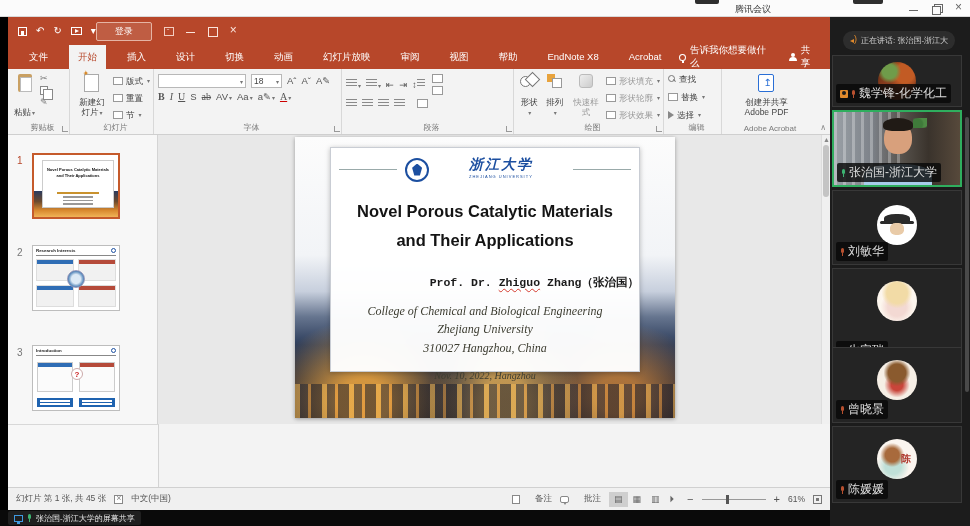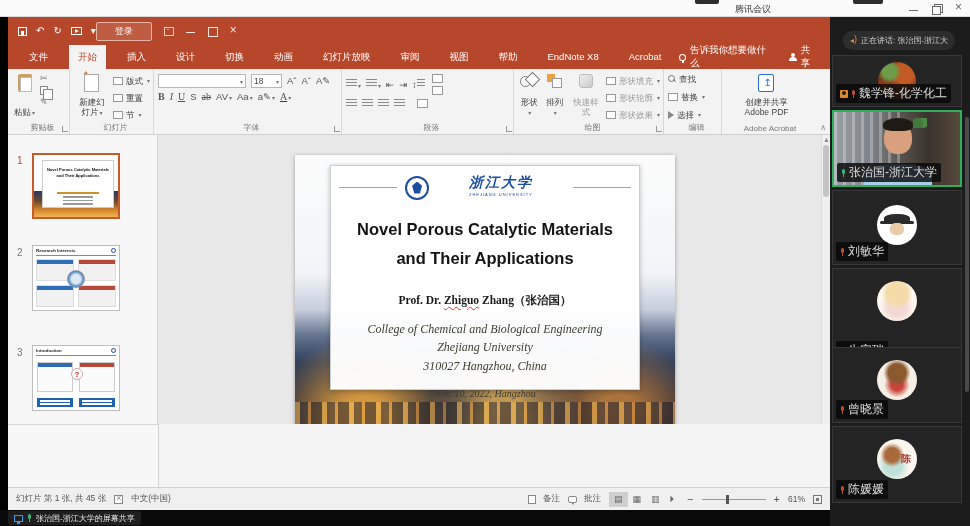--- a/index.html
+++ b/index.html
@@ -121,53 +121,53 @@
   .t3-q { position:absolute; left:38px; top:22px; width:12px; height:12px; border-radius:50%; background:#fff; border:1px solid #caa; color:#c22; font-size:8px; text-align:center; line-height:12px; font-weight:bold; }
   .t3-bar { position:absolute; bottom:3px; width:36px; height:9px; background:#1f63b0; }
   .t3-bar::after { content:''; display:block; margin:2px 3px 0; height:1.5px; background:#fff; box-shadow:0 3px 0 #fff; }
 
   .editor { position:absolute; left:151px; top:0; right:0; height:100%; }
   .vscroll { position:absolute; right:0; top:0; width:9px; height:100%; background:#f0f0f0; border-left:1px solid #ddd; }
   .vs-arrow { position:absolute; left:1px; top:1px; font-size:7px; color:#888; }
   .vs-thumb { position:absolute; left:1px; top:10px; width:6px; height:52px; background:#c4c4c4; border-radius:3px; }
 
   
-  .slide { position:absolute; left:136px; top:20px; width:380px; height:281px; background:
+  .slide { position:absolute; left:136px; top:2px; width:380px; height:281px; background:
       radial-gradient(ellipse at 18% 94%, rgba(244,170,64,.85) 0 6%, transparent 22%),
       radial-gradient(ellipse at 55% 96%, rgba(250,190,90,.75) 0 8%, transparent 26%),
       radial-gradient(ellipse at 85% 92%, rgba(235,150,60,.7) 0 5%, transparent 20%),
       linear-gradient(180deg,#fcfcfc 0%,#f2f4f7 42%,#c7cfdd 55%,#66758f 64%,#2c3c5a 74%,#15203a 86%,#0c1328 100%);
     box-shadow:0 1px 4px rgba(0,0,0,.35); }
   .buildings { position:absolute; left:0; bottom:0; width:100%; height:34px; opacity:.55;
     background:repeating-linear-gradient(90deg, rgba(255,195,90,.8) 0 5px, rgba(25,32,52,.85) 5px 13px, rgba(255,170,70,.6) 13px 16px, rgba(18,24,42,.9) 16px 27px); }
   .s-card { position:absolute; left:35px; top:10px; width:310px; height:225px; background:rgba(255,255,255,.97); border:1px solid #c9cdd4; box-shadow:0 1px 5px rgba(0,0,0,.25); text-align:center; }
   .logo-row { display:flex; align-items:center; justify-content:center; gap:8px; margin-top:8px; }
   .logo-line { width:58px; height:1px; background:#9aa; }
   .zju-seal { width:24px; height:24px; border-radius:50%; border:2px solid #1c4fa0; position:relative; background:#fff; }
   .zju-seal::after { content:''; position:absolute; left:5px; top:4px; width:10px; height:12px; background:#1c4fa0; clip-path:polygon(50% 0,100% 35%,78% 100%,22% 100%,0 35%); }
   .zju-text { display:flex; flex-direction:column; align-items:center; }
   .zju-cn { font-family:"Liberation Serif",serif; font-style:italic; font-weight:bold; font-size:14px; color:#1c4fa0; letter-spacing:2px; }
   .zju-en { font-size:8px; transform:scale(.5); transform-origin:center top; color:#1c4fa0; letter-spacing:2px; white-space:nowrap; }
   .s-title { margin-top:14px; font-size:16.5px; font-weight:bold; color:#141414; line-height:1.75; }
-  .s-author { margin-top:20px; font-family:Liberation Serif, serif; font-weight:bold; font-size:11.5px; color:#1a1a1a; }
+  .s-author { margin-top:20px; font-family:Liberation Mono, monospace; font-weight:bold; font-size:11.5px; color:#1a1a1a;text-align:right; }
   .wavy { text-decoration:underline wavy #d43a2f 1px; text-underline-offset:2px; }
   .s-affil { margin-top:12px; font-family:"Liberation Serif",serif; font-style:italic; font-size:12px; color:#3c3c30; line-height:1.55; }
   .s-date { margin-top:12px; font-family:"Liberation Serif",serif; font-style:italic; font-size:10px; color:#3c3c30; }
 
   
   .notes { position:absolute; left:151px; right:0; top:407px; height:63px; background:#f3f3f3; border-top:1px solid #d8d8d8; }
   .notes-ph { position:absolute; left:12px; top:8px; font-size:10px; color:#8a8a8a; }
   .cursor { position:absolute; left:492px; top:38px; }
   .notes-left { position:absolute; left:0; top:407px; width:151px; height:63px; background:#f7f7f7; border-right:1px solid #d4d4d4; border-top:1px solid #d8d8d8; }
 
   .statusbar { position:absolute; left:0; bottom:0; width:100%; height:23px; background:#f0f0f0; border-top:1px solid #d0d0d0; display:flex; align-items:center; font-size:8.5px; color:#555; padding:0 8px; gap:8px; }
   .spell-ic { display:inline-block; width:9px; height:9px; border:1px solid #888; position:relative; background:#fff; }
   .spell-ic::after { content:'×'; position:absolute; left:1px; top:-3px; font-size:9px; color:#888; }
   .sb-right { margin-left:auto; display:flex; align-items:center; gap:8px; }
-  .sb-item { display:flex; align-items:center; gap:7px; }
+  .sb-item { display:flex; align-items:center; gap:15px; }
   .note-ic { display:inline-block; width:8px; height:9px; border:1px solid #888; background:#fff; }
   .cmt-ic { display:inline-block; width:9px; height:7px; border:1px solid #888; border-radius:2px; position:relative; background:#fff; }
   .cmt-ic::after { content:''; position:absolute; left:2px; bottom:-3px; border-left:2px solid transparent; border-right:2px solid transparent; border-top:3px solid #888; }
   .views { display:flex; align-items:center; }
   .view-btn { padding:3px 5px; font-size:9px; color:#666; line-height:1; }
   .view-btn.active { background:#cfcfcf; }
   .zoom-out,.zoom-in { font-size:11px; color:#555; }
   .zslider { position:relative; width:64px; height:9px; }
   .zslider::before { content:''; position:absolute; left:0; top:4px; width:100%; height:1px; background:#999; }
   .zthumb { position:absolute; left:38%; top:0; width:3px; height:9px; background:#555; }

